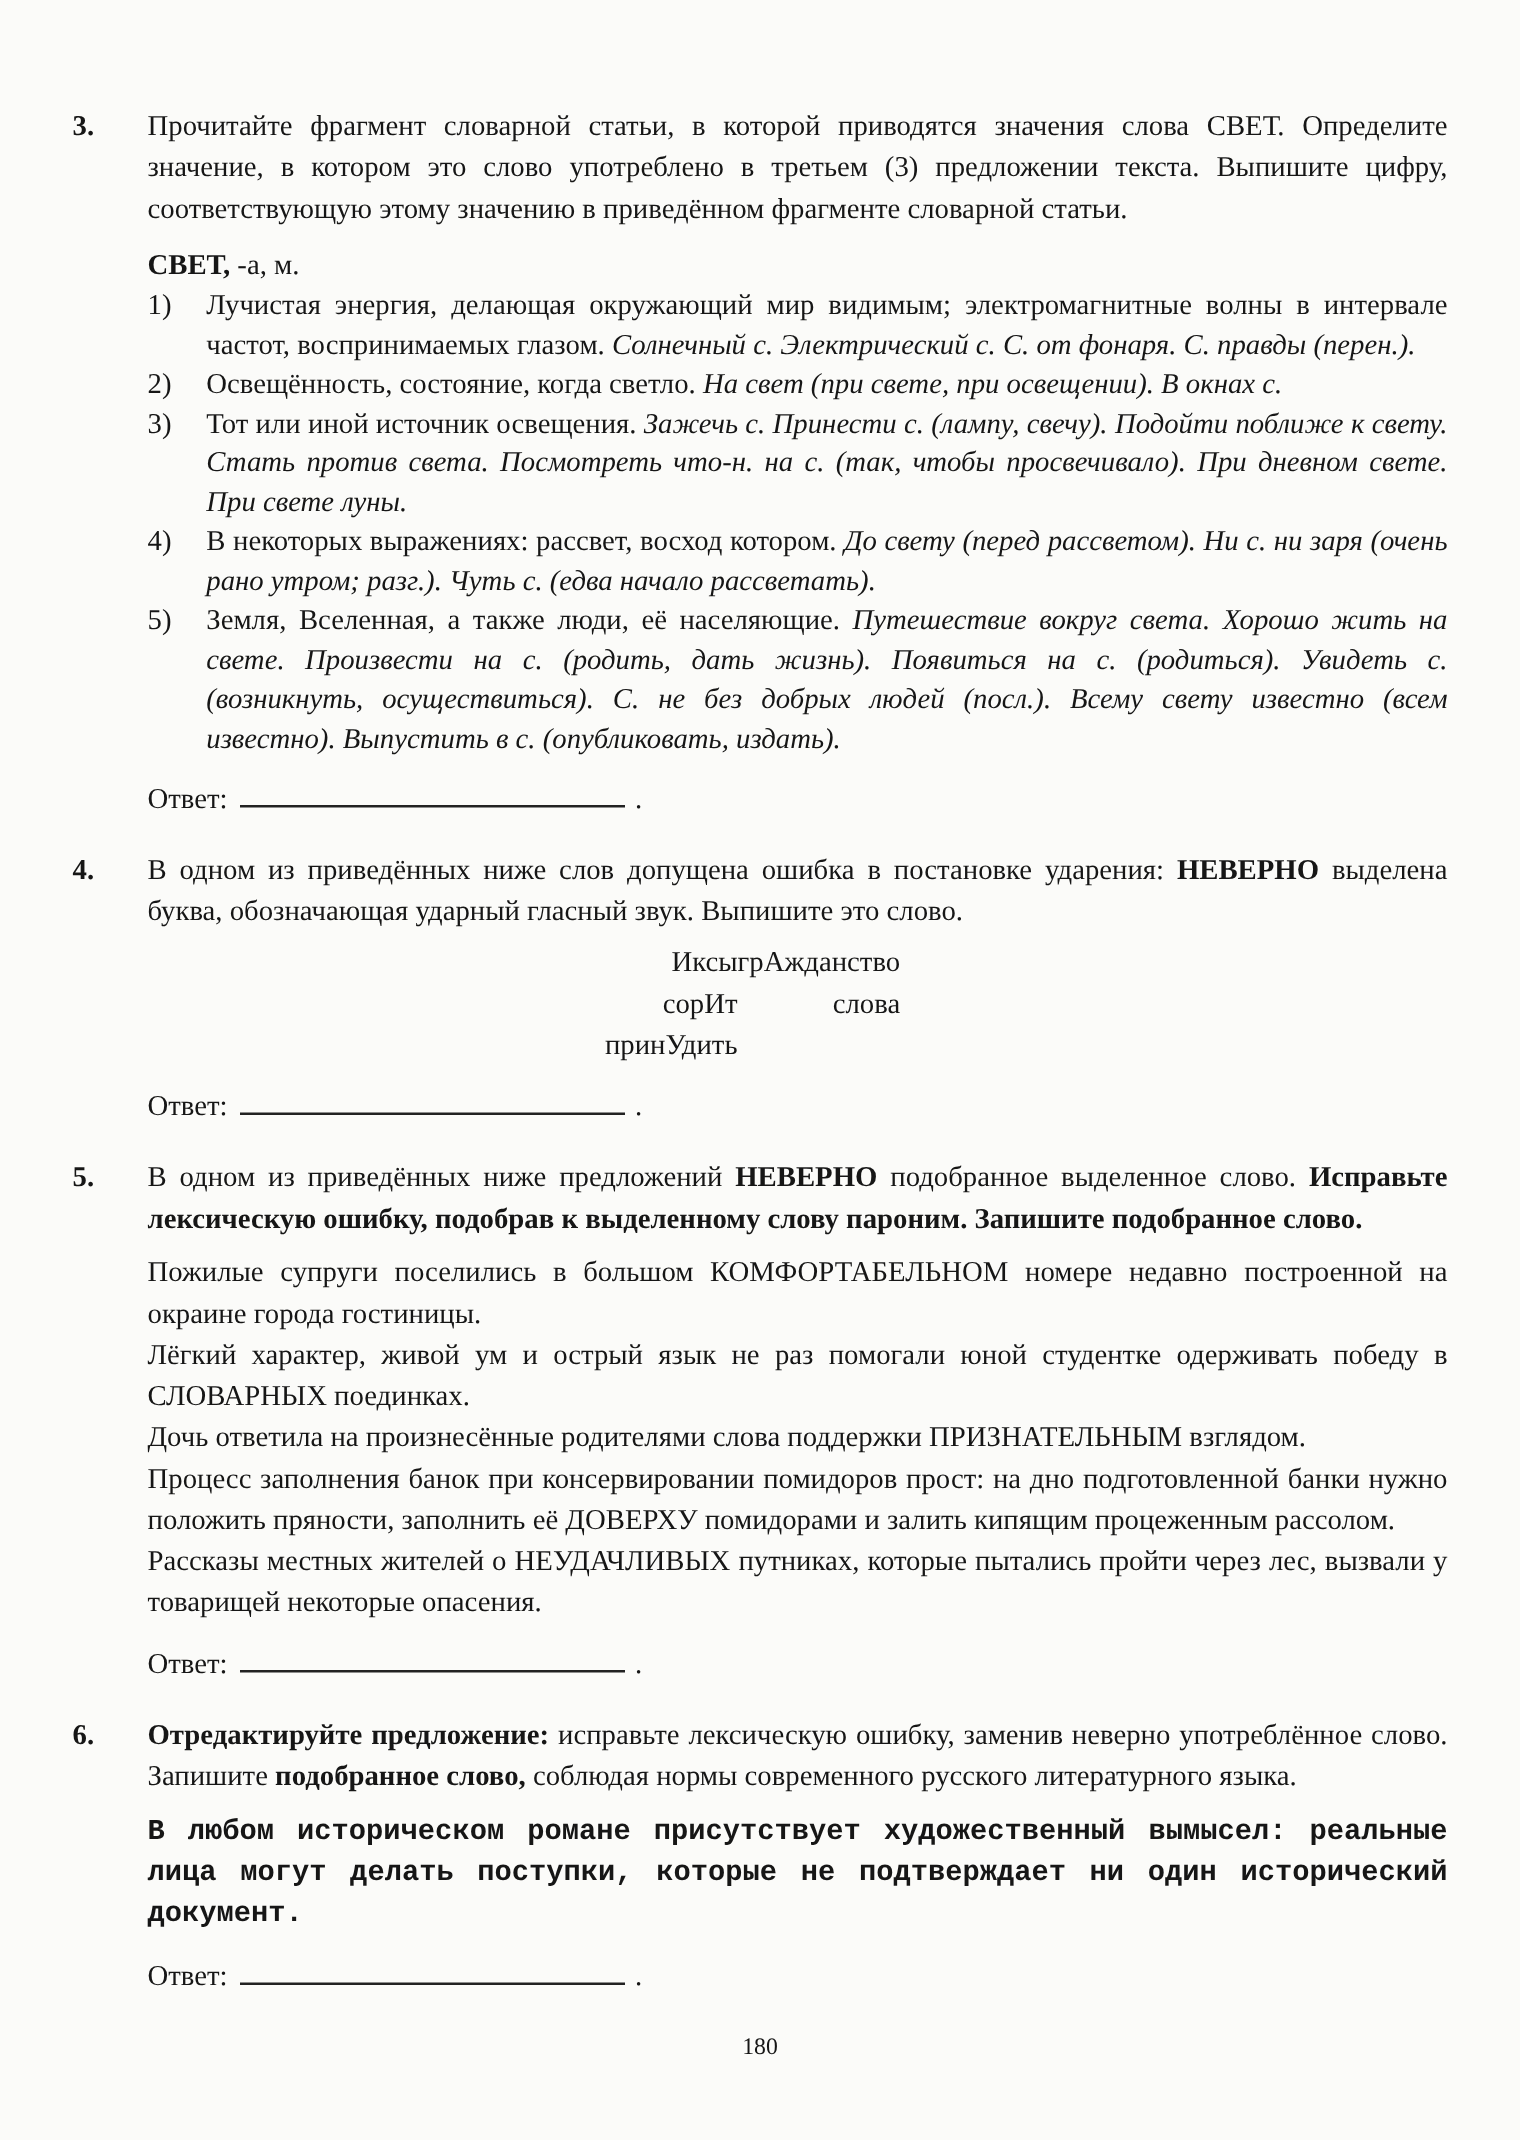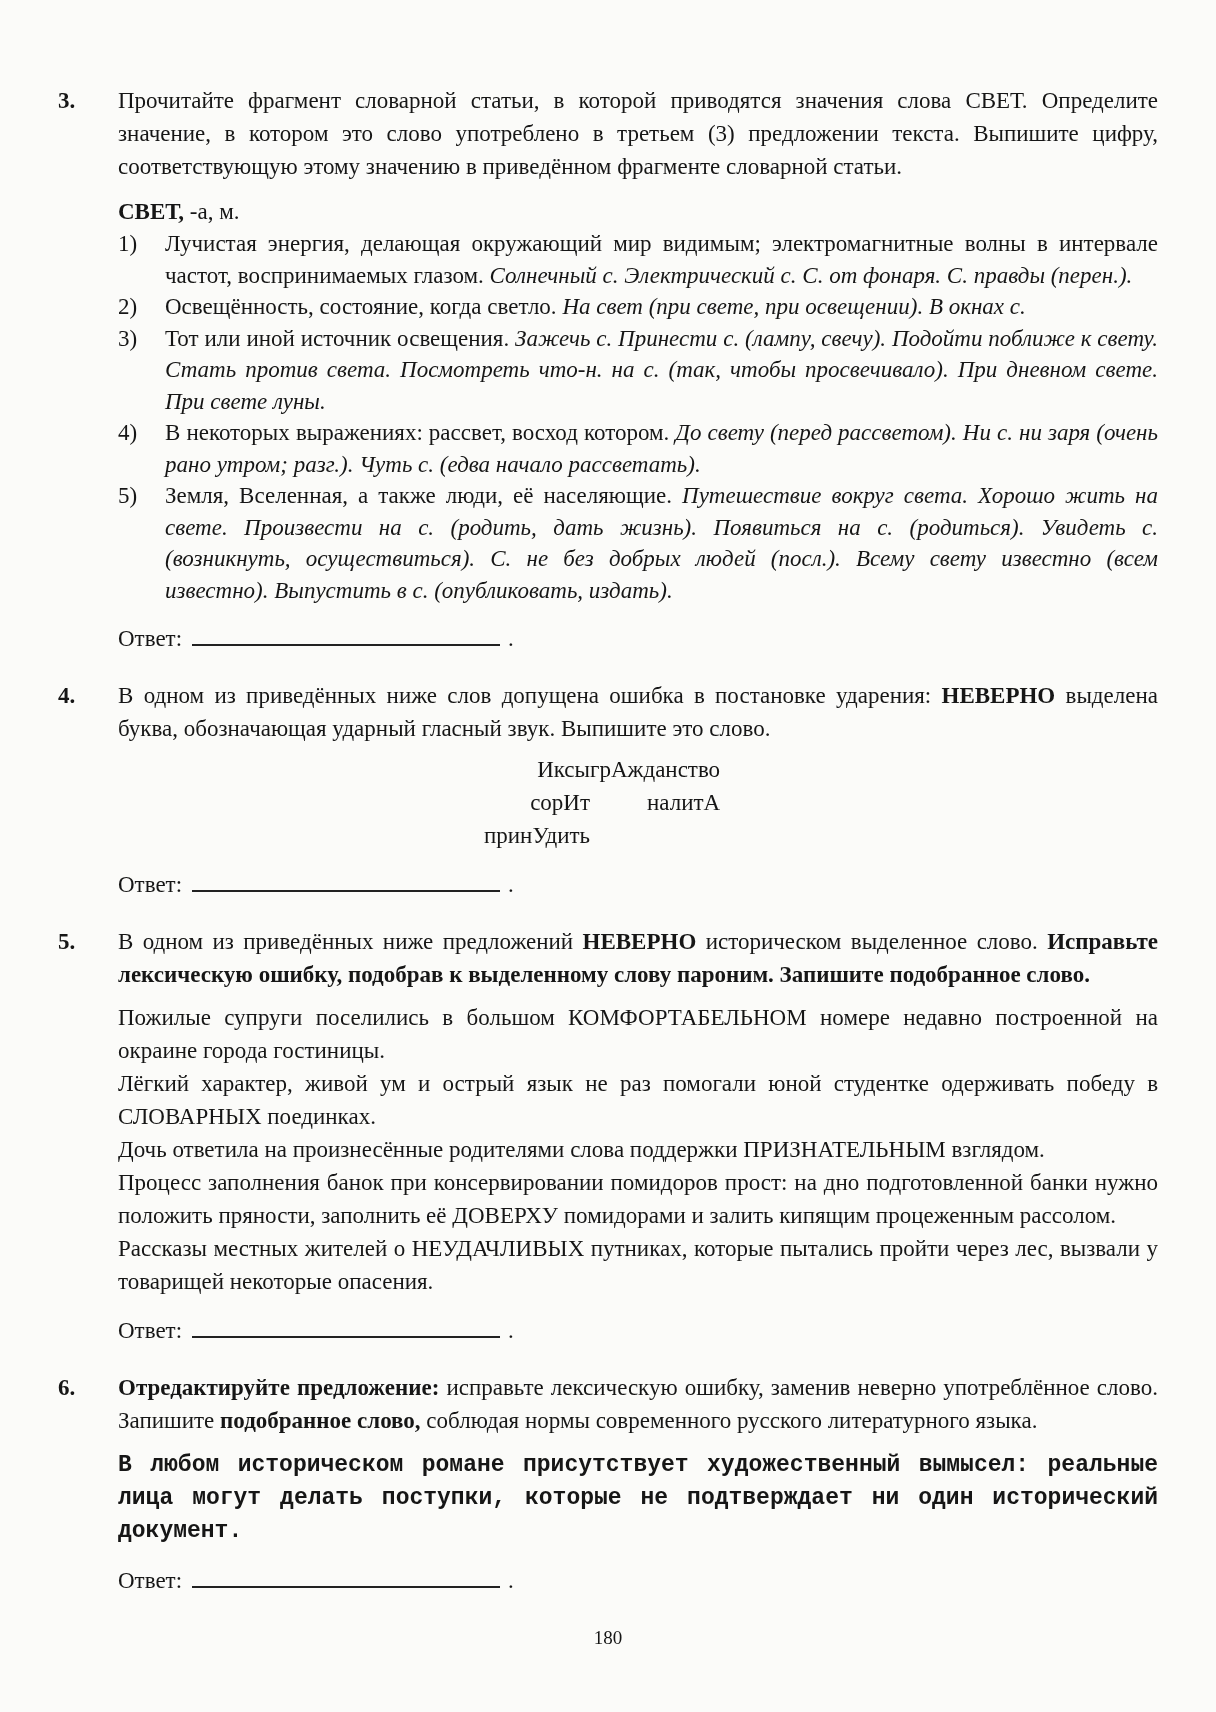--- a/index.html
+++ b/index.html
@@ -99,31 +99,31 @@
     <div class="task-body">
       <p class="para"><span>В одном из приведённых ниже слов допущена ошибка в постановке ударения: </span><span class="run-b">НЕВЕРНО</span><span> выделена буква, обозначающая ударный гласный звук. Выпишите это слово.</span></p>
       <div class="words">
         <div class="words-col left">
           <span class="word">Иксы</span>
           <span class="word">сорИт</span>
           <span class="word">принУдить</span>
         </div>
         <div class="words-col">
           <span class="word">грАжданство</span>
-          <span class="word">налитА</span>
+          <span class="word">слова</span>
         </div>
       </div>
       <div class="answer-line"><span>Ответ:</span><span class="answer-blank"></span><span class="answer-period">.</span></div>
     </div>
   </section>
 
   <section class="task">
     <div class="task-num">5.</div>
     <div class="task-body">
-      <p class="para"><span>В одном из приведённых ниже предложений </span><span class="run-b">НЕВЕРНО</span><span> историческом выделенное слово. </span><span class="run-b">Исправьте лексическую ошибку, подобрав к выделенному слову пароним. Запишите подобранное слово.</span></p>
+      <p class="para"><span>В одном из приведённых ниже предложений </span><span class="run-b">НЕВЕРНО</span><span> подобранное выделенное слово. </span><span class="run-b">Исправьте лексическую ошибку, подобрав к выделенному слову пароним. Запишите подобранное слово.</span></p>
       <div class="sentences">
         <p class="para"><span>Пожилые супруги поселились в большом КОМФОРТАБЕЛЬНОМ номере недавно построенной на окраине города гостиницы.</span></p>
         <p class="para"><span>Лёгкий характер, живой ум и острый язык не раз помогали юной студентке одерживать победу в СЛОВАРНЫХ поединках.</span></p>
         <p class="para"><span>Дочь ответила на произнесённые родителями слова поддержки ПРИЗНАТЕЛЬНЫМ взглядом.</span></p>
         <p class="para"><span>Процесс заполнения банок при консервировании помидоров прост: на дно подготовленной банки нужно положить пряности, заполнить её ДОВЕРХУ помидорами и залить кипящим процеженным рассолом.</span></p>
         <p class="para"><span>Рассказы местных жителей о НЕУДАЧЛИВЫХ путниках, которые пытались пройти через лес, вызвали у товарищей некоторые опасения.</span></p>
       </div>
       <div class="answer-line"><span>Ответ:</span><span class="answer-blank"></span><span class="answer-period">.</span></div>
     </div>
   </section>

